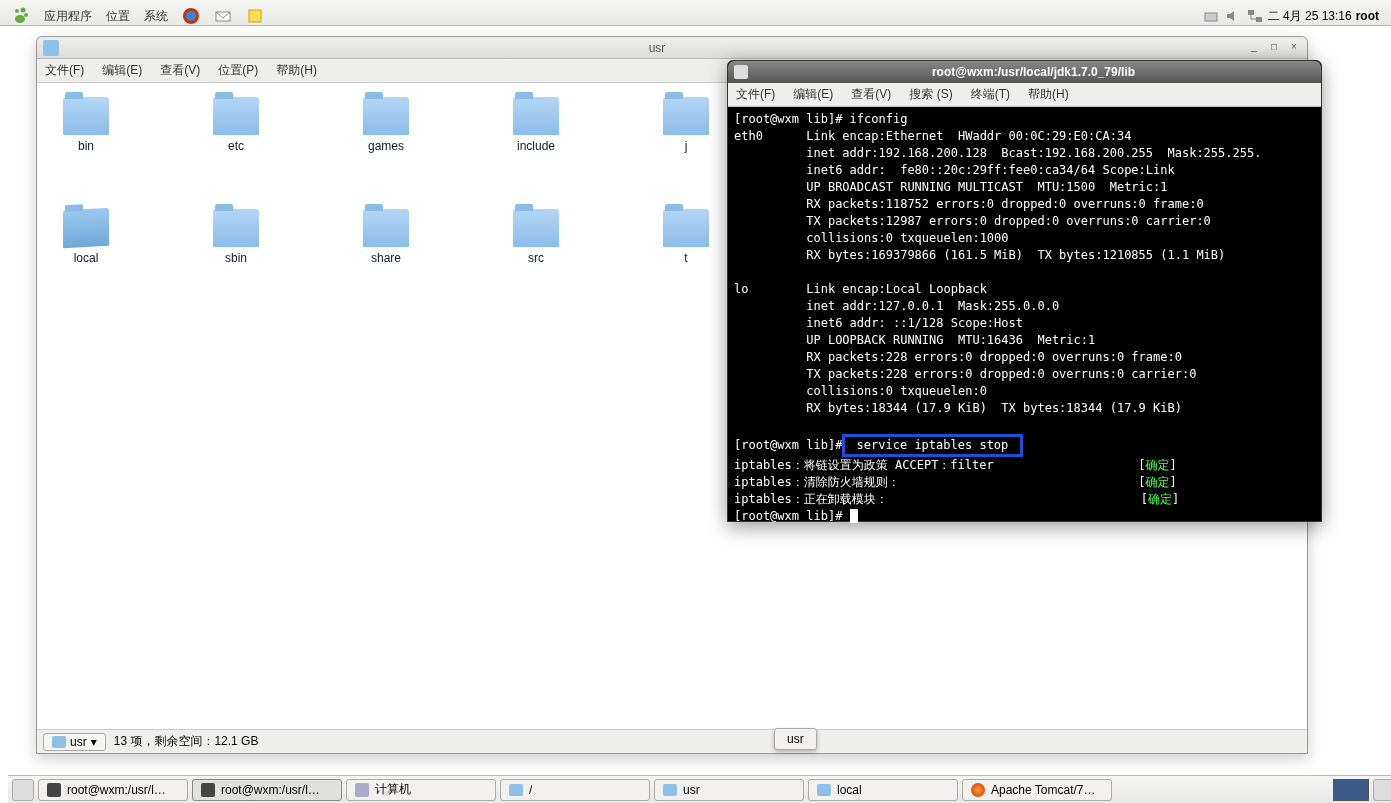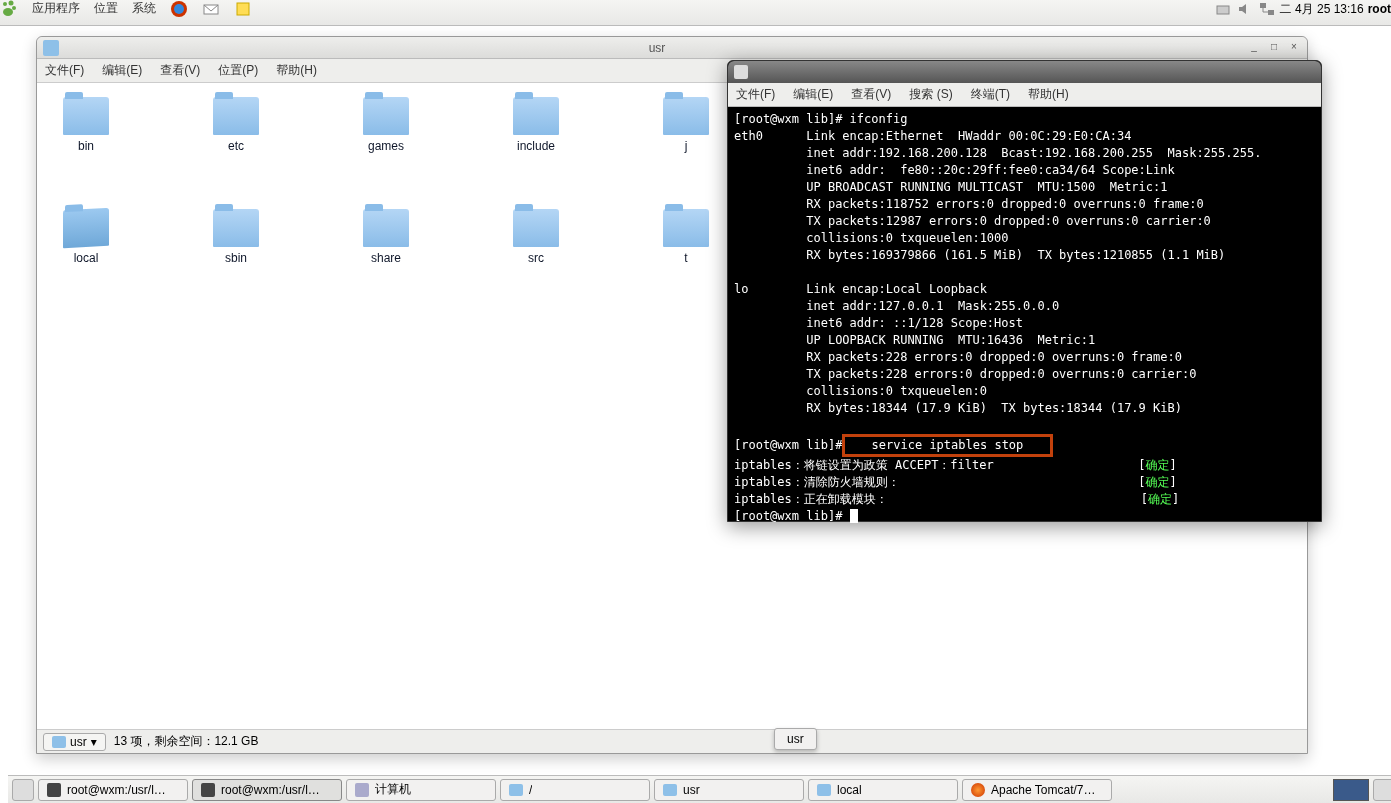--- a/index.html
+++ b/index.html
@@ -1,19 +1,19 @@
 <!DOCTYPE html>
 <html><head>
 <meta charset="utf-8">
 <style>
 * { margin: 0; padding: 0; box-sizing: border-box; }
 body { font-family: sans-serif; font-size: 12px; width: 1391px; height: 803px; background: #fff; position: relative; overflow: hidden; }
 
 
-.top-panel { height: 26px; background: linear-gradient(#f5f5f3, #e8e8e6); border-bottom: 1px solid #bbb; display: flex; align-items: flex-start; padding: 0 0; gap: 14px; }
+.top-panel { height: 26px; background: linear-gradient(#f5f5f3, #e8e8e6); border-bottom: 1px solid #bbb; display: flex; align-items: flex-end; padding: 0 12px; gap: 14px; }
 .top-panel .menu-item { cursor: pointer; color: #333; }
 .spacer { flex: 1; }
 .tray { display: flex; gap: 4px; align-items: center; }
 
 
 .fm-window { position: absolute; left: 36px; top: 36px; width: 1272px; height: 718px; background: #f2f1f0; border: 1px solid #999; border-radius: 6px 6px 0 0; box-shadow: 0 5px 15px rgba(0,0,0,0.2); }
 .fm-titlebar { height: 22px; background: linear-gradient(#eeeeec, #dcdcda); border-bottom: 1px solid #bbb; display: flex; align-items: center; padding: 0 6px; border-radius: 6px 6px 0 0; }
 .fm-titlebar .title-icon { width: 16px; height: 16px; background: #8ec0e8; border-radius: 2px; margin-right: 8px; }
 .fm-titlebar .title { flex: 1; text-align: center; color: #555; }
 .fm-win-controls { display: flex; gap: 6px; }
@@ -31,21 +31,21 @@
 
 
 .term-window { position: absolute; left: 727px; top: 60px; width: 595px; height: 462px; background: #000; border: 1px solid #333; border-radius: 6px 6px 0 0; box-shadow: 0 5px 20px rgba(0,0,0,0.4); }
 .term-titlebar { height: 22px; background: linear-gradient(#888, #555); display: flex; align-items: center; padding: 0 6px; border-radius: 6px 6px 0 0; }
 .term-titlebar .title { flex: 1; text-align: center; color: #fff; font-weight: bold; font-size: 12px; }
 .term-titlebar .tbox { width: 14px; height: 14px; background: #ddd; border-radius: 2px; margin-right: 4px; }
 .term-menubar { height: 24px; background: #eeeeec; display: flex; align-items: center; padding: 0 8px; gap: 18px; border-bottom: 1px solid #bbb; }
 .term-menubar span { color: #333; }
 .term-content { font-family: monospace; font-size: 12px; line-height: 17px; color: #fff; padding: 4px 6px; white-space: pre; overflow: hidden; }
 .term-content .ok { color: #5f5; margin-top: 8px; }
-.term-content .highlight-box { border: 3px solid #c2410c; padding: 0 19px; display: inline-block; }
+.term-content .highlight-box { border: 3px solid #1d4ed8; padding: 0 4px; display: inline-block; }
 .cursor { display: inline-block; width: 8px; height: 14px; background: #fff; vertical-align: text-bottom; }
 
 
 .usr-overlay { position: absolute; left: 774px; top: 728px; padding: 3px 12px; background: #f2f1f0; border: 1px solid #aaa; border-radius: 3px; box-shadow: 0 2px 4px rgba(0,0,0,0.25); }
 
 
 .bottom-panel { position: absolute; left: 8px; bottom: 0; width: 100%; height: 28px; background: linear-gradient(#f5f5f3, #e8e8e6); border-top: 1px solid #bbb; display: flex; align-items: center; padding: 0 4px; gap: 4px; }
 .bp-btn { width: 22px; height: 22px; background: #ddd; border: 1px solid #aaa; border-radius: 3px; }
 .task-btn { height: 22px; padding: 0 8px; border: 1px solid #aaa; background: #f2f1f0; border-radius: 3px; display: flex; align-items: center; gap: 6px; min-width: 150px; cursor: pointer; }
 .task-btn.active { background: #e0e0de; border-color: #888; }
@@ -181,20 +181,21 @@
       <span>usr</span>
       <span>▾</span>
     </div>
     <span>13 项，剩余空间：12.1 GB</span>
   </div>
 </div>
 
 <div class="term-window">
   <div class="term-titlebar">
     <span class="tbox"></span>
+    <span class="title">root@wxm:/usr/local/jdk1.7.0_79/lib</span>
   </div>
   <div class="term-menubar">
     <span>文件(F)</span>
     <span>编辑(E)</span>
     <span>查看(V)</span>
     <span>搜索 (S)</span>
     <span>终端(T)</span>
     <span>帮助(H)</span>
   </div>
   <div class="term-content"><span>[root@wxm lib]# ifconfig</span>

